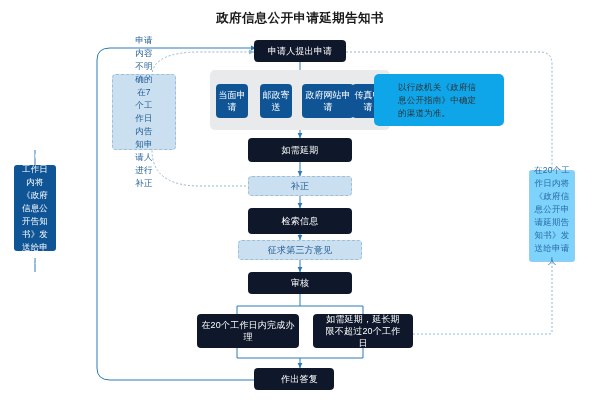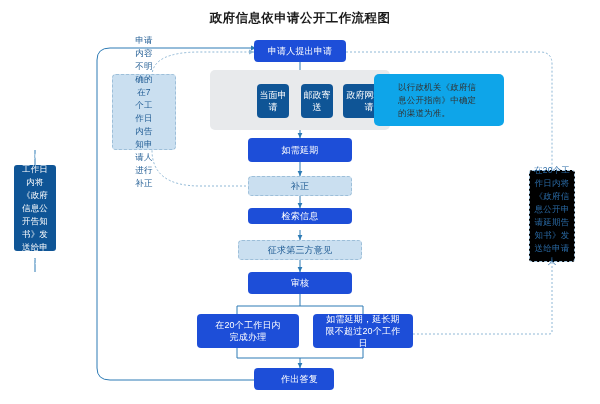--- a/index.html
+++ b/index.html
@@ -11,74 +11,73 @@
   }
   #canvas{position:relative;width:600px;height:404px;}
   #wires{position:absolute;left:0;top:0;width:600px;height:404px;pointer-events:none;}
 
   .node{
     position:absolute;
     box-sizing:border-box;
     display:flex;align-items:center;justify-content:center;
     text-align:center;
     color:#ffffff;
-    background:#1d4ed8;
+    background:#0f172a;
     border-radius:4px;
     font-size:9px;
     line-height:12px;
     letter-spacing:.2px;
     z-index:3;
   }
   .node.light{
     background:#cadff0;
     color:#1f5b93;
     border:1px dashed #9dbfd9;
   }
   .node.note-dark{
     background:#0f5596;color:#fff;border-radius:3px;
   }
   .node.note-light{
-    background:#000000;color:#2a6aa5;border:1px dashed #a9c8e0;border-radius:3px;
+    background:#7dd3fc;color:#2a6aa5;border:1px dashed #a9c8e0;border-radius:3px;
   }
   .node.note-plain{
     background:#0ea5e9;color:#333;border-radius:5px;
     justify-content:flex-start;text-align:left;
     padding:6px 24px;font-size:8.5px;line-height:13px;
   }
   .channel-wrap{
     position:absolute;
     background:#e8eaec;
     border-radius:5px;
     z-index:1;
   }
   .chan{
     position:absolute;
     box-sizing:border-box;
     display:flex;align-items:center;justify-content:center;
     background:#0f5596;color:#fff;border-radius:4px;
     font-size:9px;line-height:12px;text-align:center;
     z-index:3;
-    margin-left:41px;
   }
   #title{
     position:absolute;left:0;top:10px;width:600px;
     text-align:center;font-size:12.5px;font-weight:bold;color:#1a1a1a;
     letter-spacing:.4px;
   }
   .vnote{
     font-size:8.5px;line-height:13px;letter-spacing:.2px;
     padding:5px 4px;box-sizing:border-box;
   }
 </style>
 </head>
 <body>
 
 <div id="canvas">
 
-  <div id="title">政府信息依申请公开工作流程图</div>
+  <div id="title">政府信息公开申请延期告知书</div>
 
   <svg id="wires" viewBox="0 0 600 404" xmlns="http://www.w3.org/2000/svg">
     <defs>
       <marker id="ar" markerWidth="6" markerHeight="6" refX="5" refY="3" orient="auto" markerUnits="userSpaceOnUse">
         <path d="M0,0.6 L5,3 L0,5.4 z" fill="#2d7bb5"></path>
       </marker>
       <marker id="ard" markerWidth="6" markerHeight="6" refX="5" refY="3" orient="auto" markerUnits="userSpaceOnUse">
         <path d="M0,0.6 L5,3 L0,5.4 z" fill="#8fb8d6"></path>
       </marker>
     </defs>
@@ -139,27 +138,27 @@
 
   <div class="node note-plain" style="left:374px;top:74px;width:130px;height:52px;">以行政机关《政府信息公开指南》中确定的渠道为准。</div>
 
   <div class="node light" style="left:112px;top:74px;width:64px;height:76px;padding:20px;
        font-size:8.5px;line-height:13px;">申请内容不明确的在7个工作日内告知申请人进行补正</div>
 
   <div class="node" style="left:248px;top:138px;width:104px;height:24px;">如需延期</div>
 
   <div class="node light" style="left:248px;top:176px;width:104px;height:20px;">补正</div>
 
-  <div class="node" style="left:248px;top:208px;width:104px;height:16px;">检索信息</div>
+  <div class="node" style="left:248px;top:208px;width:104px;height:26px;">检索信息</div>
 
   <div class="node light" style="left:238px;top:240px;width:124px;height:20px;">征求第三方意见</div>
 
   <div class="node" style="left:248px;top:272px;width:104px;height:22px;">审核</div>
 
-  <div class="node" style="left:197px;top:314px;width:102px;height:34px;padding:14px;">在20个工作日内完成办理</div>
+  <div class="node" style="left:197px;top:314px;width:102px;height:34px;padding:0;">在20个工作日内完成办理</div>
 
   <div class="node" style="left:313px;top:314px;width:100px;height:34px;padding:10px;">如需延期，延长期限不超过20个工作日</div>
 
   <div class="node" style="left:254px;top:368px;width:80px;height:22px;padding-left:11px;">作出答复</div>
 
   <div class="node note-dark vnote" style="left:14px;top:165px;width:42px;height:86px;">在20个工作日内将《政府信息公开告知书》发送给申请人</div>
 
   <div class="node note-light vnote" style="left:529px;top:170px;width:46px;height:92px;">在20个工作日内将《政府信息公开申请延期告知书》发送给申请人</div>
 
 </div>

